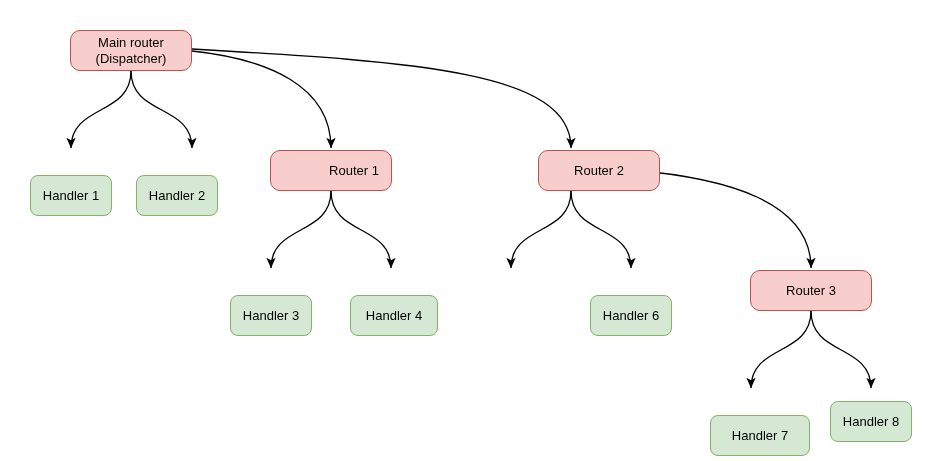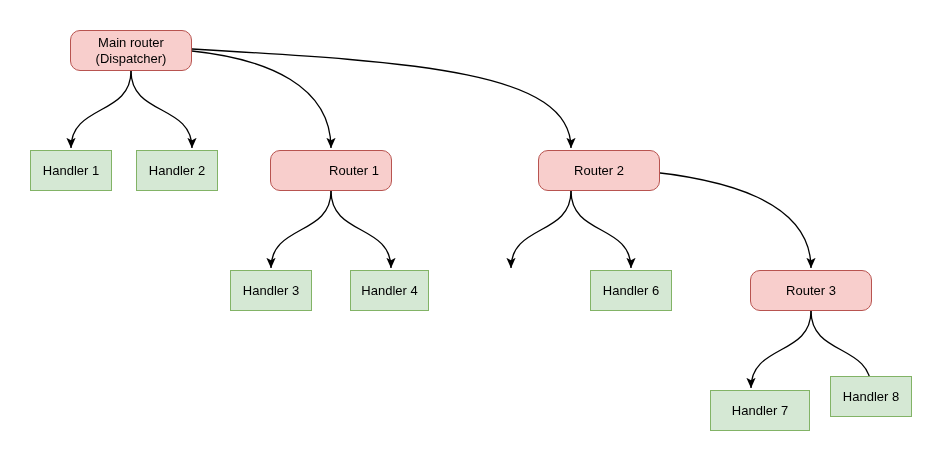--- a/index.html
+++ b/index.html
@@ -40,30 +40,31 @@
     white-space: nowrap;
   }
   .node.router {
     background: #f8cecc;
     border: 1.3px solid #b85450;
     border-radius: 10px;
   }
   .node.handler {
     background: #d5e8d4;
     border: 1.3px solid #82b366;
-    border-radius: 0;
+    border-radius: 8px;
+    margin-top: 25px;
   }
   
   .n-main    { left: 70px;  top: 30px;  width: 122px; height: 41px; }
   .n-h1      { left: 30px;  top: 150px; width: 82px;  height: 41px; }
   .n-h2      { left: 136px; top: 150px; width: 82px;  height: 41px; }
   .n-r1      { left: 270px; top: 150px; width: 122px; height: 41px; padding-left: 46px; }
   .n-r2      { left: 510px; top: 150px; width: 122px; height: 41px; margin-left: 28px; }
   .n-h3      { left: 230px; top: 270px; width: 82px;  height: 41px; }
-  .n-h4      { left: 350px; top: 270px; width: 79px;  height: 41px; }
+  .n-h4      { left: 350px; top: 270px; width: 88px;  height: 41px; }
   .n-h5      { left: 470px; top: 270px; width: 82px;  height: 41px; }
   .n-h6      { left: 590px; top: 270px; width: 82px;  height: 41px; }
   .n-r3      { left: 750px; top: 270px; width: 122px; height: 41px; align-items: center; }
   .n-h7      { left: 710px; top: 390px; width: 100px;  height: 41px; }
   .n-h8      { left: 830px; top: 376px; width: 82px;  height: 41px; }
 </style>
 </head>
 <body>
 
 <div class="canvas">

